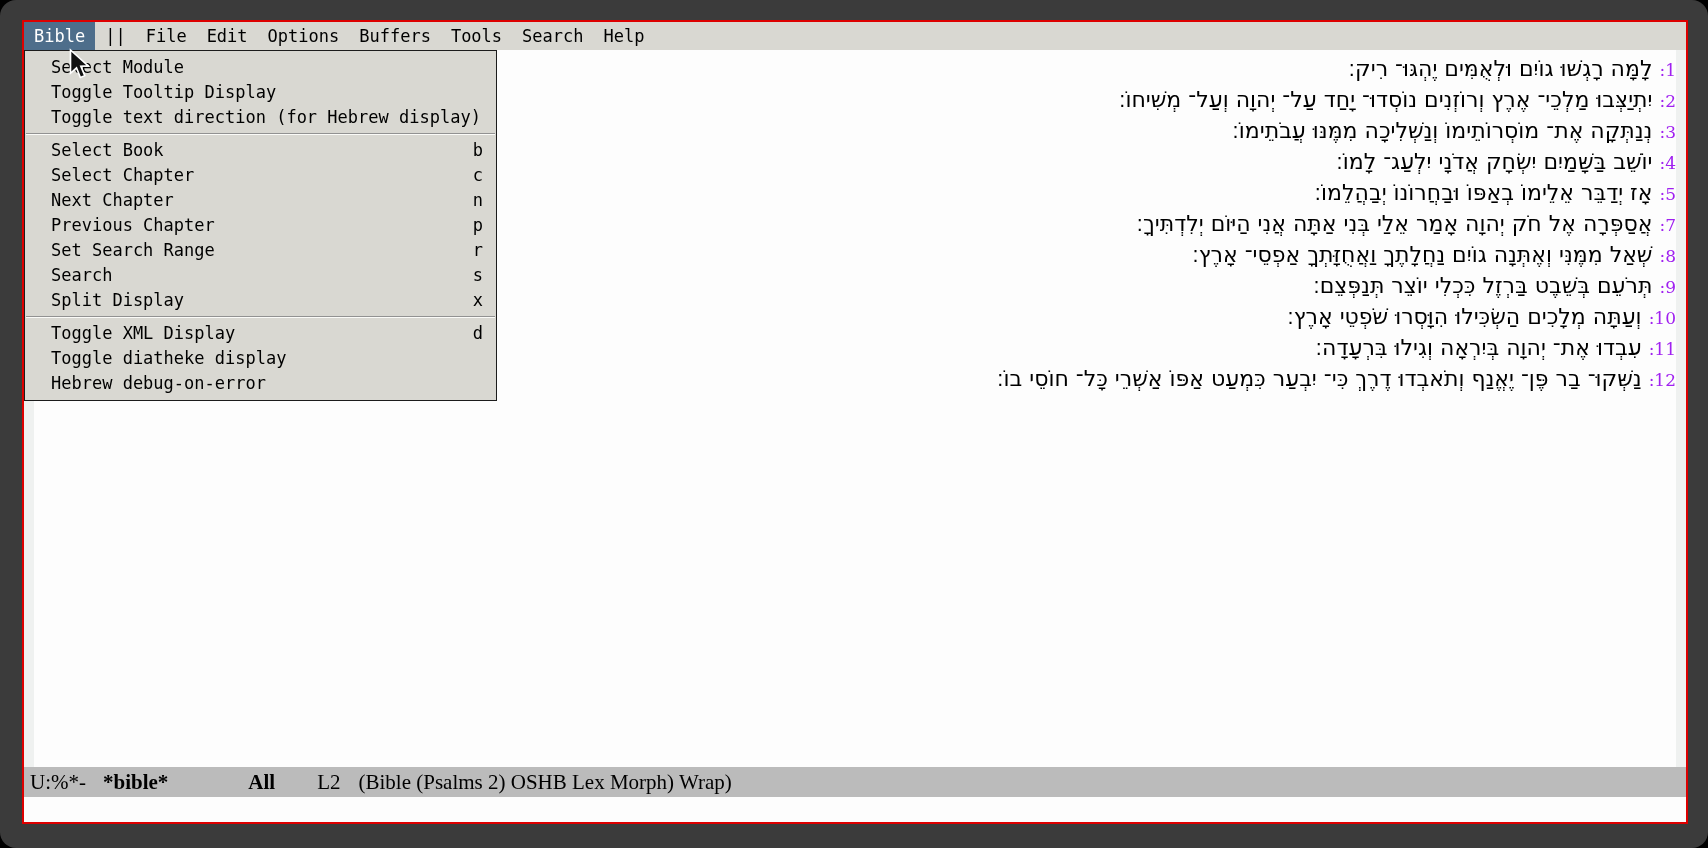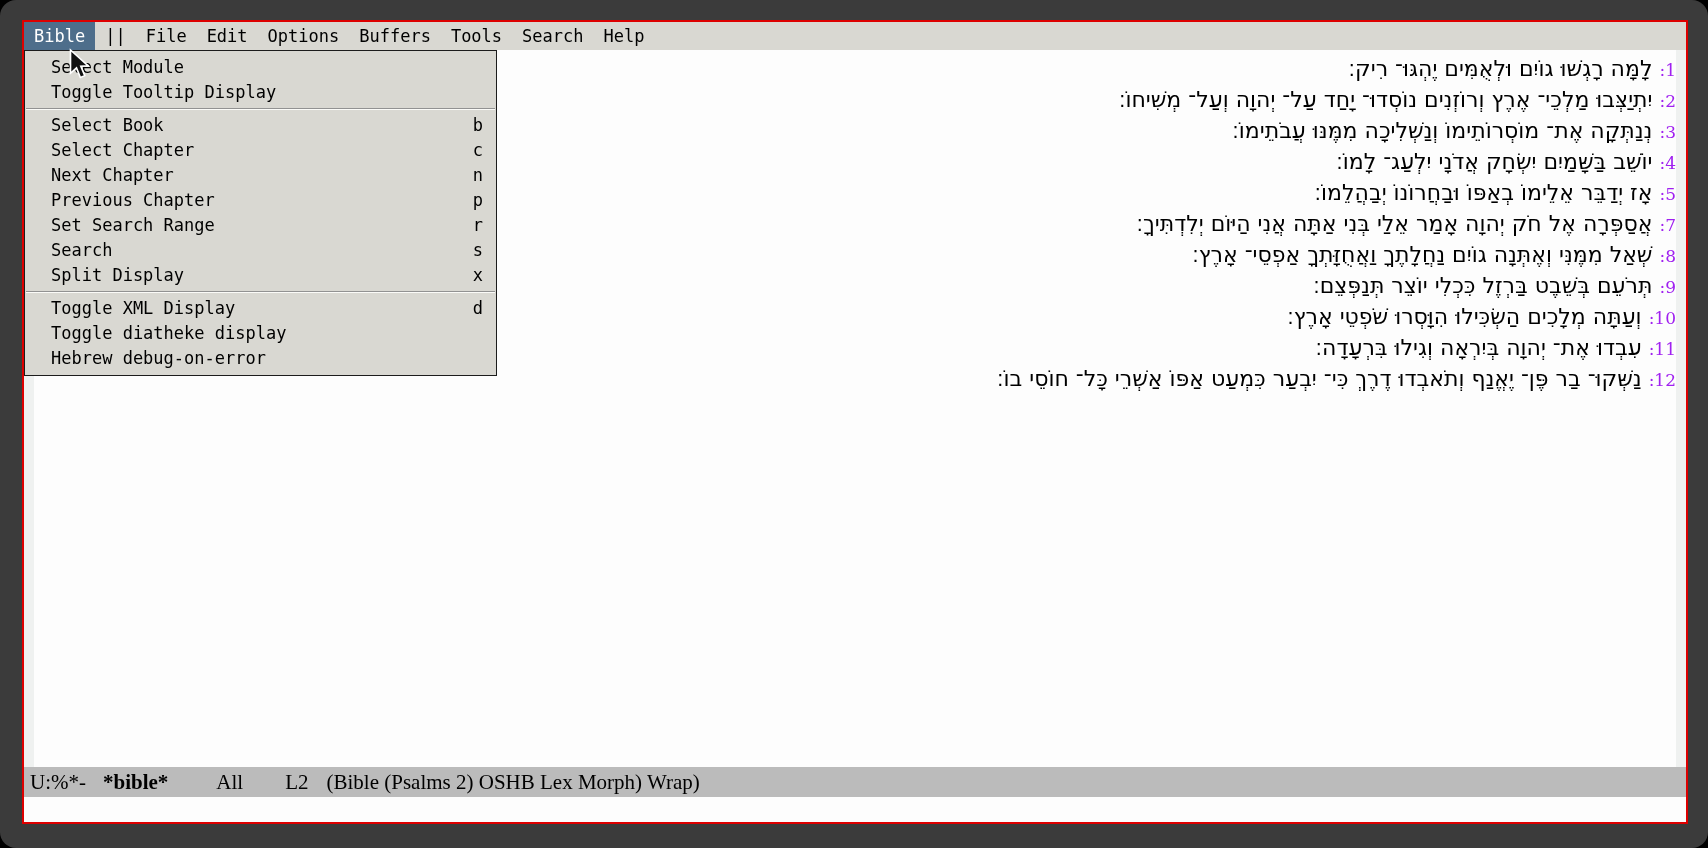--- a/index.html
+++ b/index.html
@@ -38,22 +38,22 @@
            font-family:"DejaVu Sans", sans-serif; font-size:22px; color:#000; white-space:nowrap; }
   .vnum { color:var(--verse-number,#a020f0); font-family:"DejaVu Serif", serif;
           font-size:17px; margin-left:7px; }
 
   
   .modeline { position:absolute; left:0; right:0; top:745px; height:30px;
               background:var(--modeline-bg,#bbbbbb); color:var(--modeline-text,#000);
               display:flex; align-items:center; padding-left:6px;
               font-family:"Liberation Serif", serif; font-size:21px; white-space:pre; }
   .ml-flags { margin-right:17px; }
-  .ml-name  { font-weight:bold; margin-right:48px; }
-  .ml-all   { margin-right:42px; }
+  .ml-name  { font-weight:bold; margin-right:80px; }
+  .ml-all   { margin-right:42px;font-weight:bold; }
   .ml-line  { margin-right:18px; }
 
   
   .echo { position:absolute; left:0; right:0; top:775px; height:25px; background:var(--buffer-bg,#fdfdfd); }
 
   
   .cursor { position:absolute; left:45px; top:26px; z-index:10; pointer-events:none; }
 </style>
 </head>
 <body>
@@ -96,20 +96,24 @@
 
     <div class="dropdown">
       <div>
 
       <div class="mi">
           <span class="mi-label">Select Module</span>
           <span class="mi-key"></span>
         </div>
           <div class="mi">
           <span class="mi-label">Toggle Tooltip Display</span>
+          <span class="mi-key"></span>
+        </div>
+          <div class="mi">
+          <span class="mi-label">Toggle text direction (for Hebrew display)</span>
           <span class="mi-key"></span>
         </div>
         </div>
       <div class="menu-sep"></div>
       <div>
 
       <div class="mi">
           <span class="mi-label">Select Book</span>
           <span class="mi-key">b</span>
         </div>

